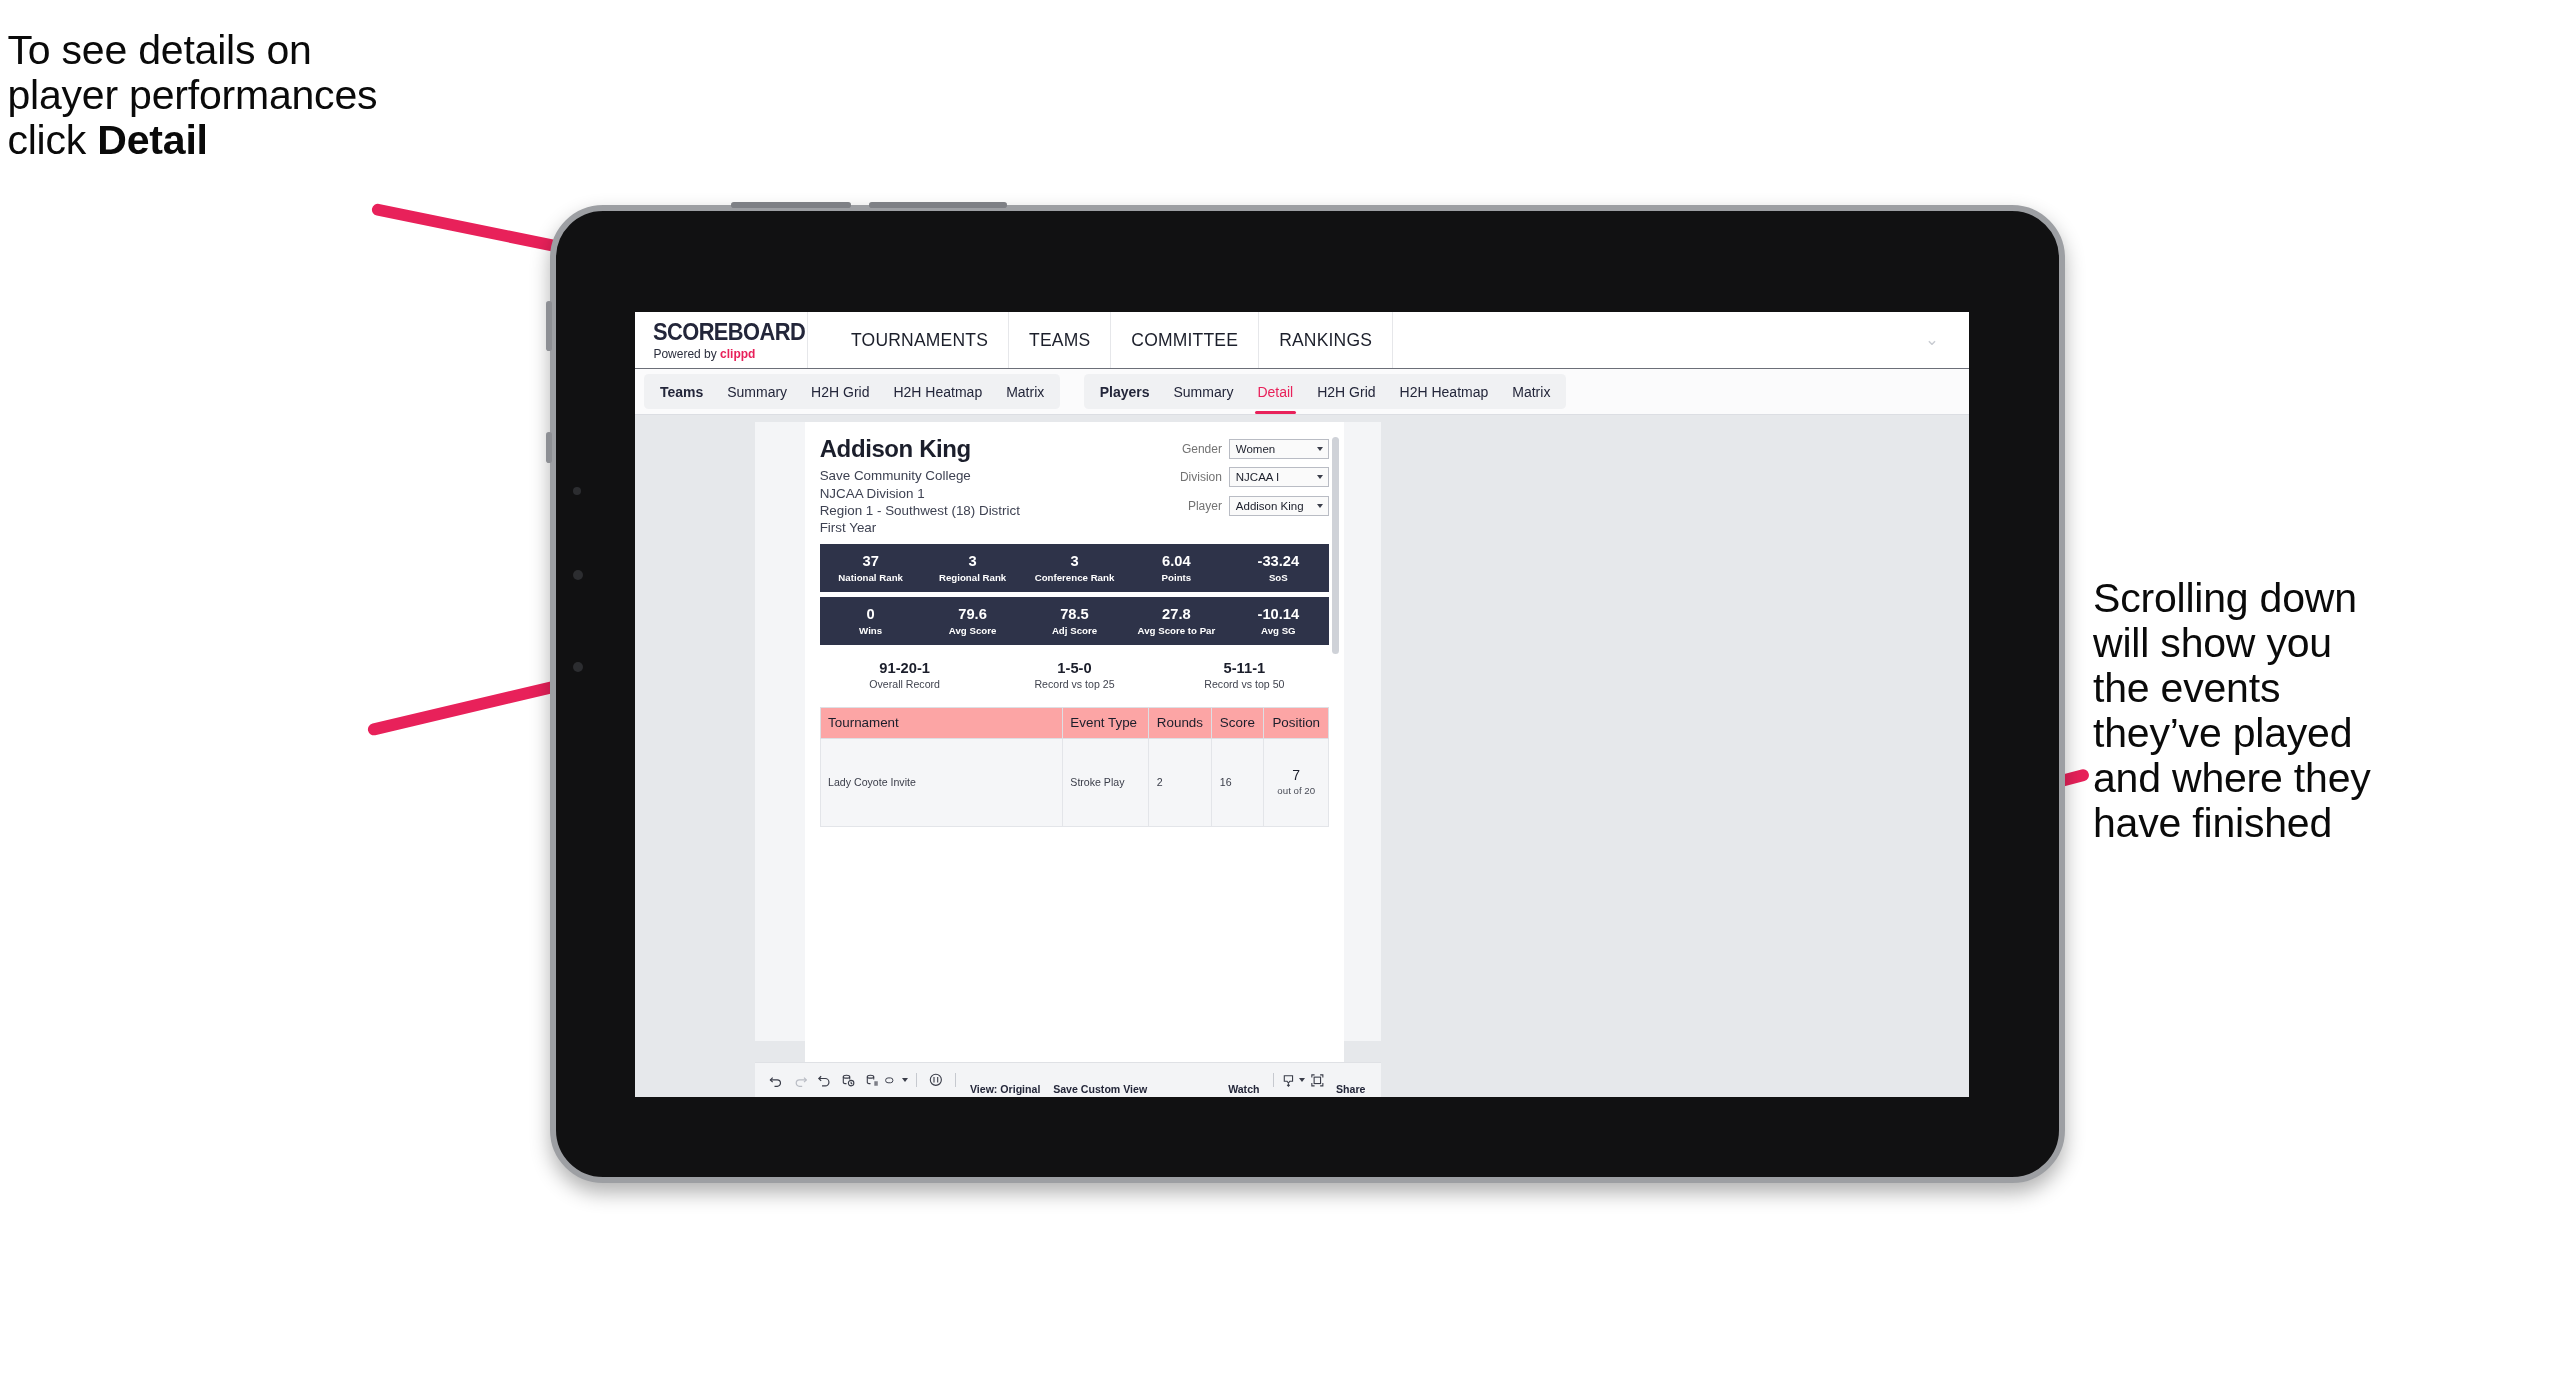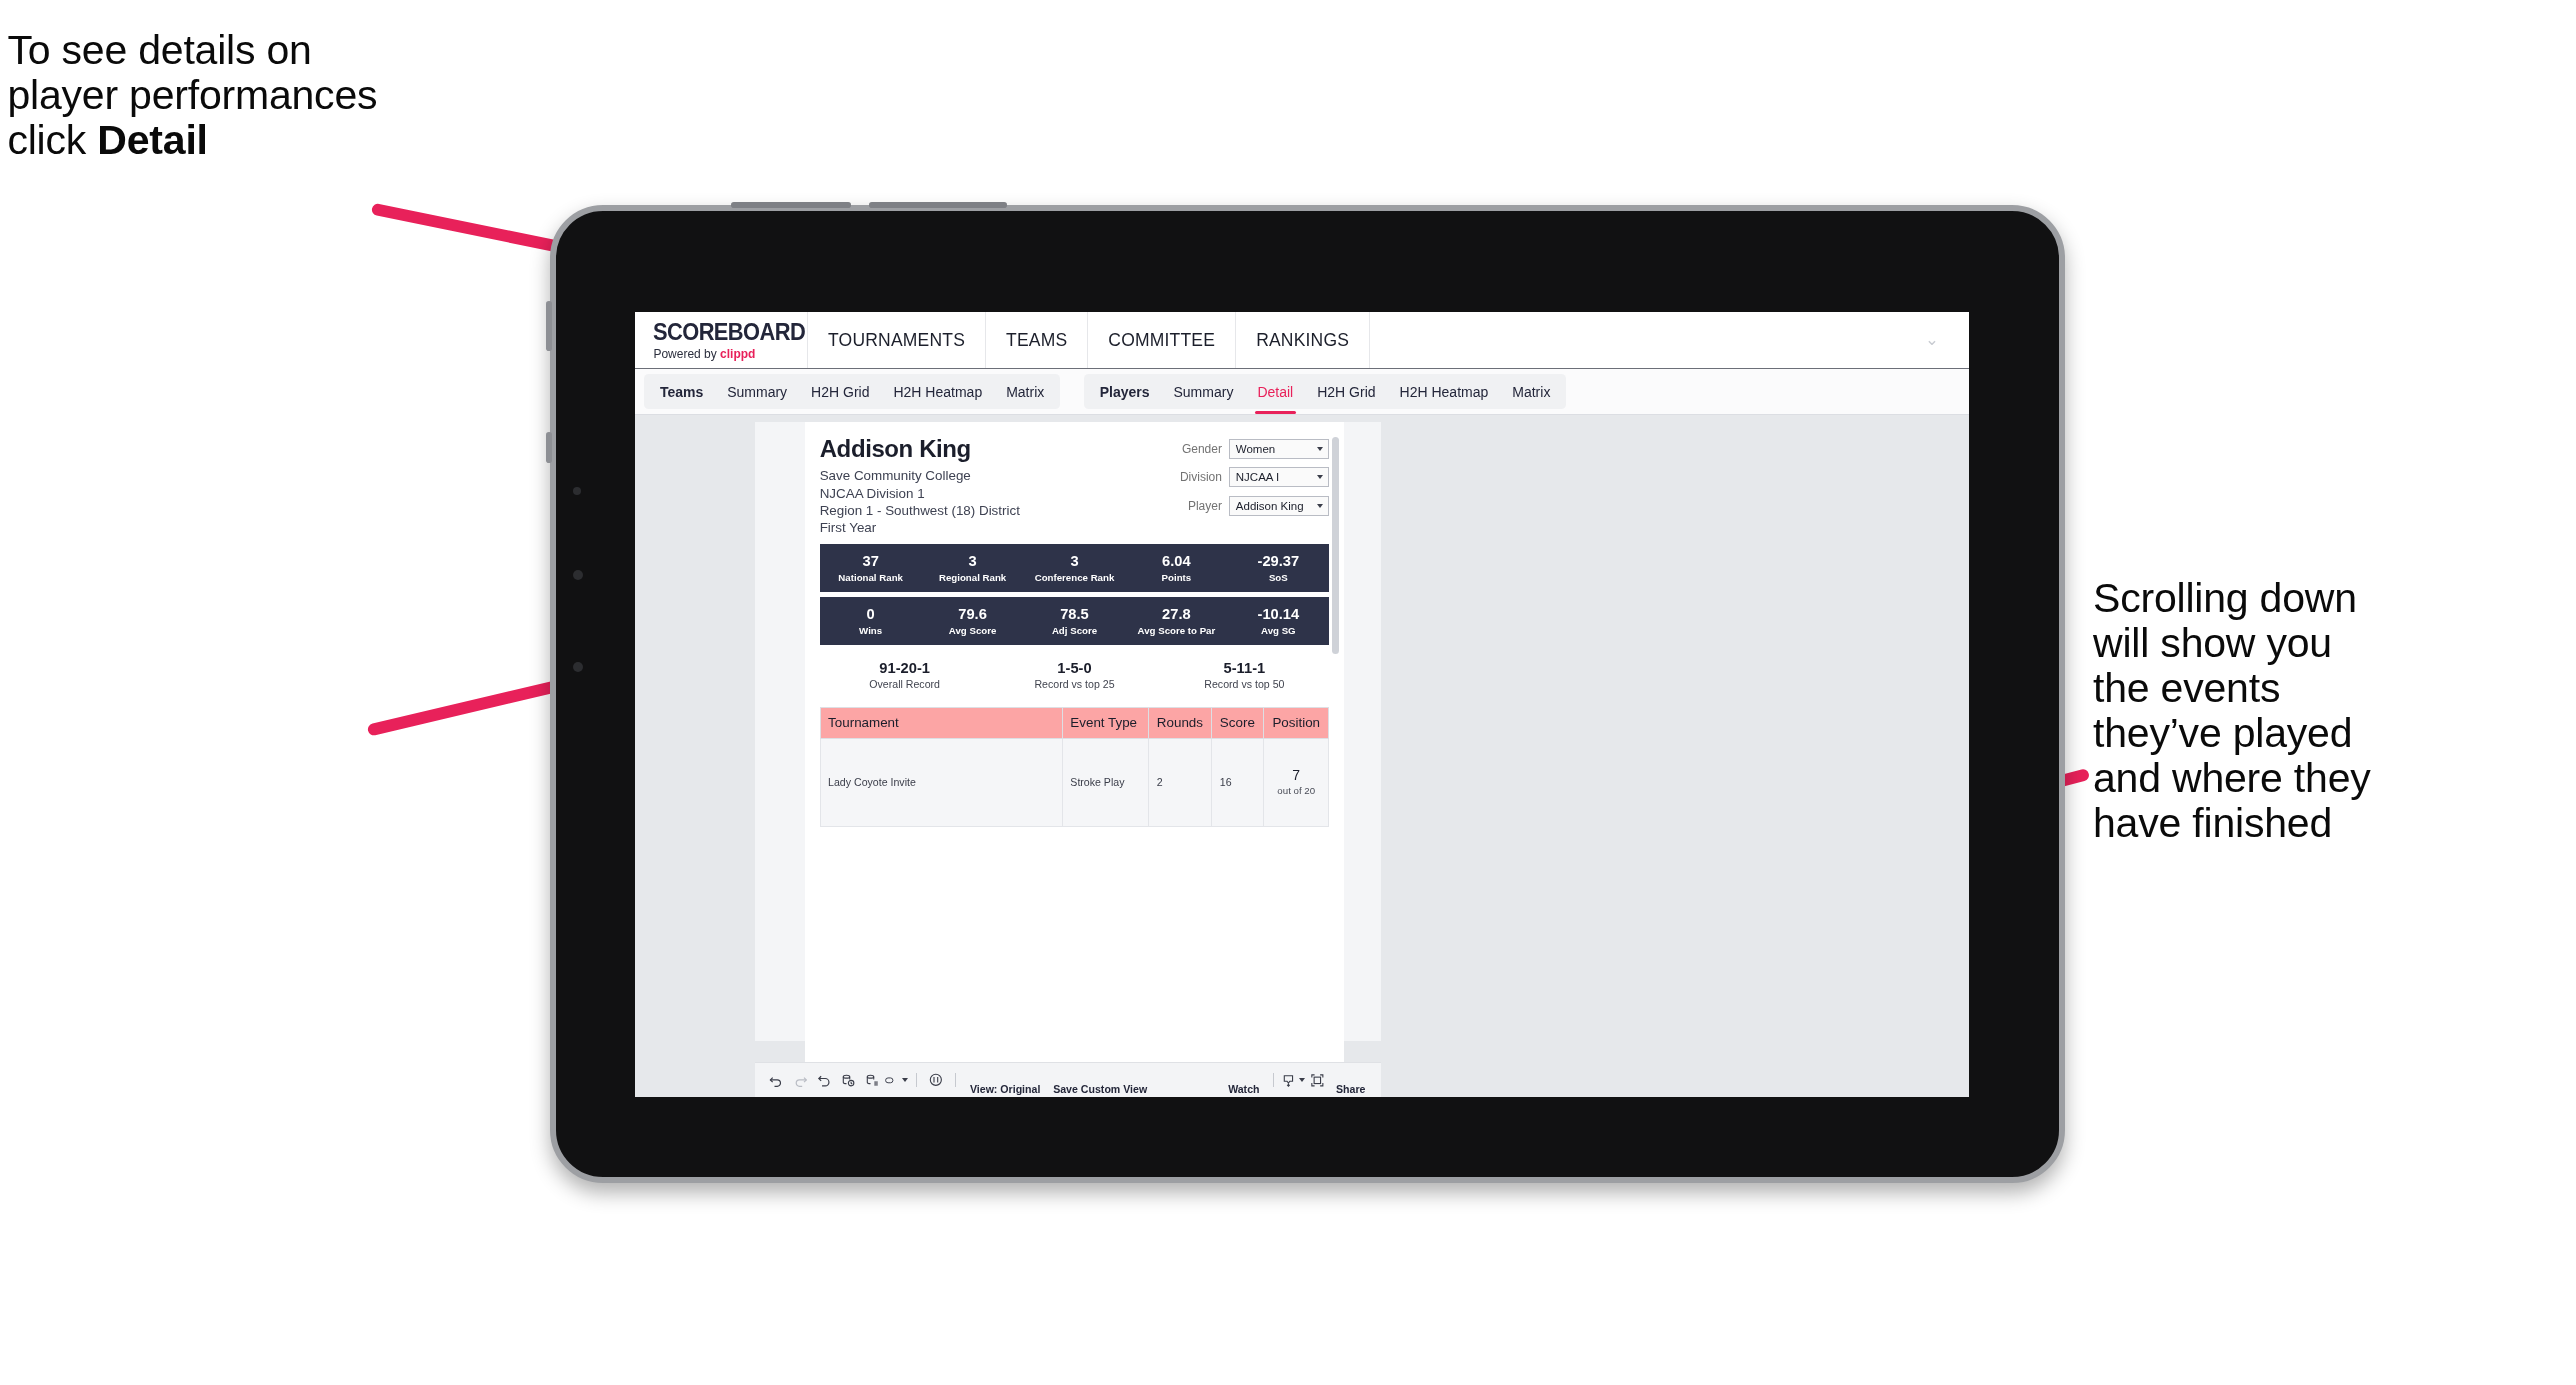--- a/index.html
+++ b/index.html
@@ -73,21 +73,21 @@
     left: 79px; top: 101px;
     width: 1334px; height: 785px;
     background: #ffffff;
     overflow: hidden;
   }
 
   
   .appbar {
     height: 57px; background: #ffffff;
     border-bottom: 0.9px solid #6c6f78;
-    display: flex; align-items: stretch;
+    display: flex; align-items: stretch; gap: 23px;
   }
   .brand {
     width: 173px; padding-left: 18.4px;
     display: flex; flex-direction: column; justify-content: center;
     border-right: 0.9px solid #e6e7ea;
   }
   .brand-title {
     font-size: 23px; font-weight: 700; color: #23263a;
     letter-spacing: -0.6px; font-stretch: condensed;
     font-family: "Liberation Sans Narrow", "Liberation Sans", sans-serif;
@@ -383,21 +383,21 @@
             </div>
             <div class="statcell">
               <div class="statval">3</div>
               <div class="statlbl">Conference Rank</div>
             </div>
             <div class="statcell">
               <div class="statval">6.04</div>
               <div class="statlbl">Points</div>
             </div>
             <div class="statcell">
-              <div class="statval">-29.37</div>
+              <div class="statval">-33.24</div>
               <div class="statlbl">SoS</div>
             </div>
           </div>
 
           <div class="statstrip">
             <div class="statcell">
               <div class="statval">0</div>
               <div class="statlbl">Wins</div>
             </div>
             <div class="statcell">

